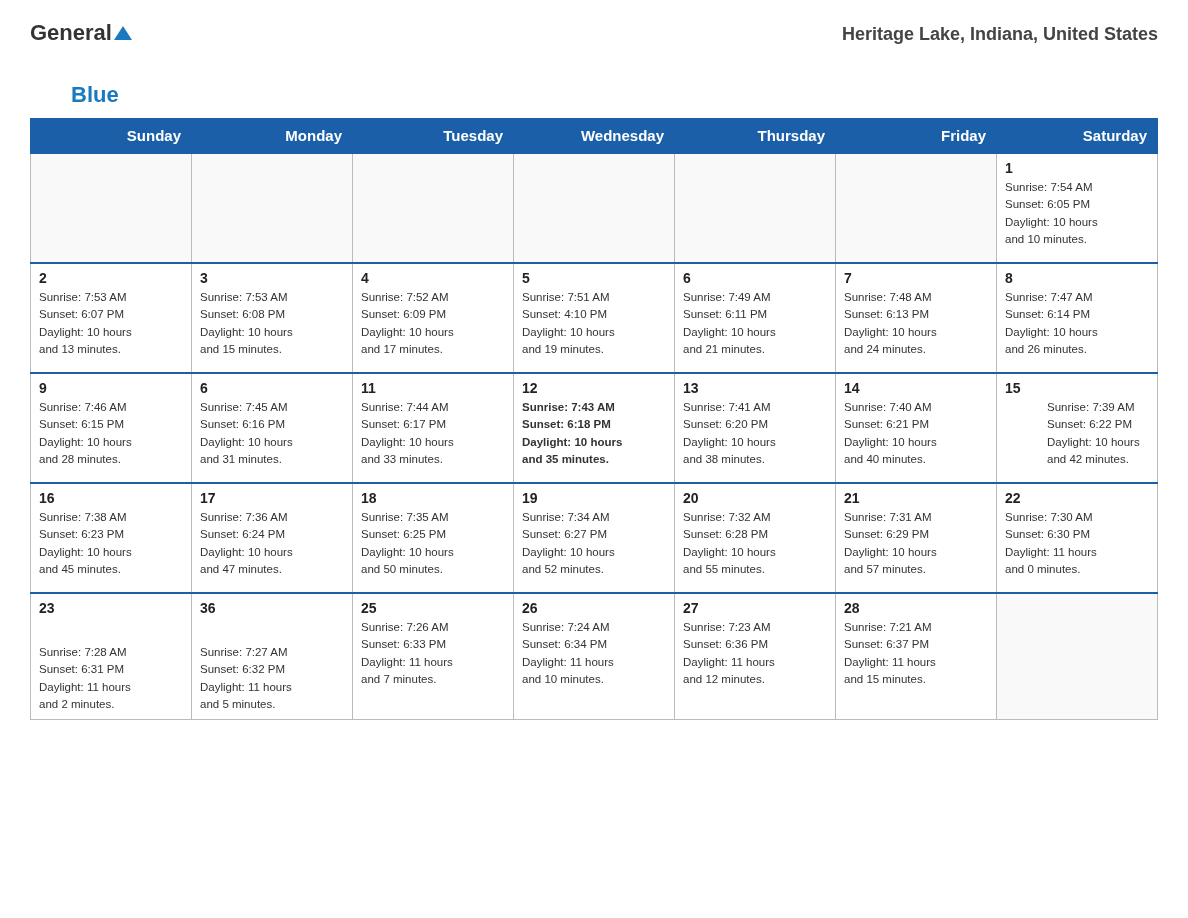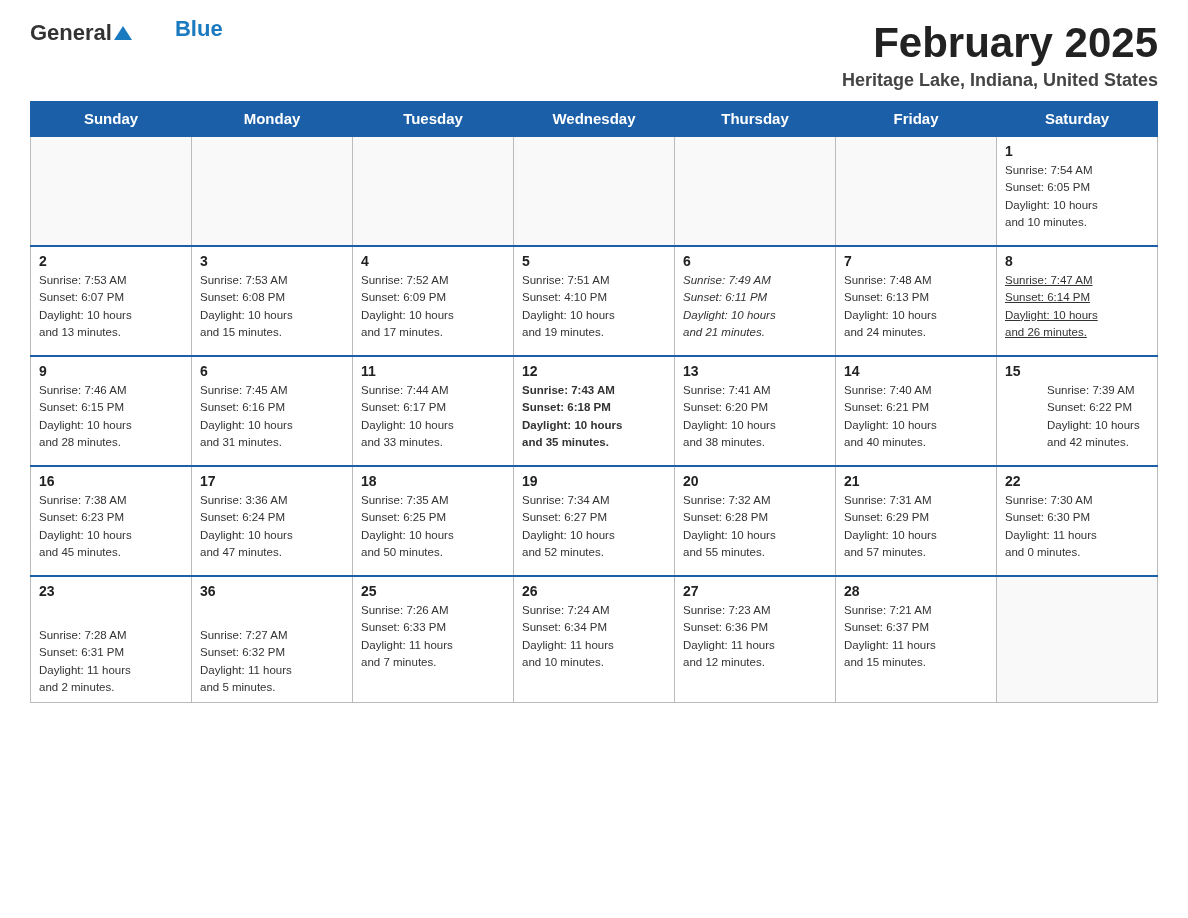--- a/index.html
+++ b/index.html
@@ -50,21 +50,21 @@
       width: 100%;
       border-collapse: collapse;
       border: 1px solid #999;
     }
     .calendar th {
       background-color: #1a5fa8;
       color: #fff;
       font-size: 15px;
       font-weight: bold;
       padding: 8px 10px;
-      text-align: center;
+      text-align: right;
       border: 1px solid #1a5fa8;
     }
     .calendar td {
       vertical-align: top;
       padding: 6px 8px;
       border: 1px solid #bbb;
       width: calc(100% / 7);
       min-height: 90px;
       height: 110px;
     }
@@ -84,32 +84,31 @@
     }
     .row-top td {
       border-top: 2px solid #1a5fa8;
     }
   </style>
 </head>
 <body>
 
 <div class="header">
   <div class="logo">
-    <div style="display:flex; flex-direction:row; align-items:flex-start;">
+    <div style="display:flex; flex-direction:column; align-items:flex-start;gap:40px;">
       <div style="display:flex; align-items:center;">
         <span class="logo-text-general">General</span>
         <svg width="22" height="22" viewBox="0 0 22 22">
           <polygon points="11,4 20,18 2,18" fill="#1a7abf"></polygon>
         </svg>
       </div>
       <span class="logo-text-blue" style="margin-top:-4px;margin-left:41px;">Blue</span>
     </div>
   </div>
   <div class="title-block">
-    <h1>February 2025</h1>
     <h2>Heritage Lake, Indiana, United States</h2>
   </div>
 </div>
 
 <table class="calendar">
   <thead>
     <tr>
       <th>Sunday</th>
       <th>Monday</th>
       <th>Tuesday</th>
@@ -159,35 +158,35 @@
         </td>
         <td>
           <div class="day-num">5</div>
           <div class="day-info" style="white-space: pre-line;">Sunrise: 7:51 AM
 Sunset: 4:10 PM
 Daylight: 10 hours
 and 19 minutes.</div>
         </td>
         <td>
           <div class="day-num">6</div>
-          <div class="day-info" style="white-space: pre-line; font-style: italic;">Sunrise: 7:49 AM
+          <div class="day-info" style="white-space: pre-line;">Sunrise: 7:49 AM
 Sunset: 6:11 PM
 Daylight: 10 hours
 and 21 minutes.</div>
         </td>
         <td>
           <div class="day-num">7</div>
           <div class="day-info" style="white-space: pre-line;">Sunrise: 7:48 AM
 Sunset: 6:13 PM
 Daylight: 10 hours
 and 24 minutes.</div>
         </td>
         <td>
           <div class="day-num">8</div>
-          <div class="day-info" style="white-space: pre-line; text-decoration: underline;">Sunrise: 7:47 AM
+          <div class="day-info" style="white-space: pre-line;">Sunrise: 7:47 AM
 Sunset: 6:14 PM
 Daylight: 10 hours
 and 26 minutes.</div>
         </td>
       </tr>
       <tr class="row-top">
         <td>
           <div class="day-num">9</div>
           <div class="day-info" style="white-space: pre-line;">Sunrise: 7:46 AM
 Sunset: 6:15 PM
@@ -240,21 +239,21 @@
       <tr class="row-top">
         <td>
           <div class="day-num">16</div>
           <div class="day-info" style="white-space: pre-line;">Sunrise: 7:38 AM
 Sunset: 6:23 PM
 Daylight: 10 hours
 and 45 minutes.</div>
         </td>
         <td>
           <div class="day-num">17</div>
-          <div class="day-info" style="white-space: pre-line;">Sunrise: 3:36 AM
+          <div class="day-info" style="white-space: pre-line;">Sunrise: 7:36 AM
 Sunset: 6:24 PM
 Daylight: 10 hours
 and 47 minutes.</div>
         </td>
         <td>
           <div class="day-num">18</div>
           <div class="day-info" style="white-space: pre-line;">Sunrise: 7:35 AM
 Sunset: 6:25 PM
 Daylight: 10 hours
 and 50 minutes.</div>

